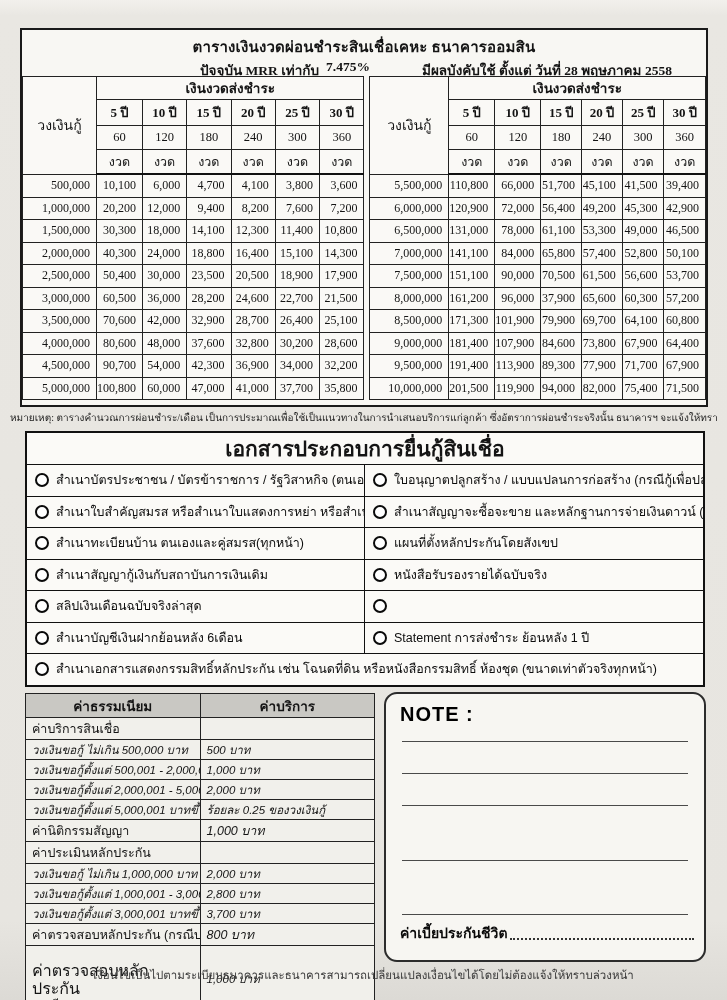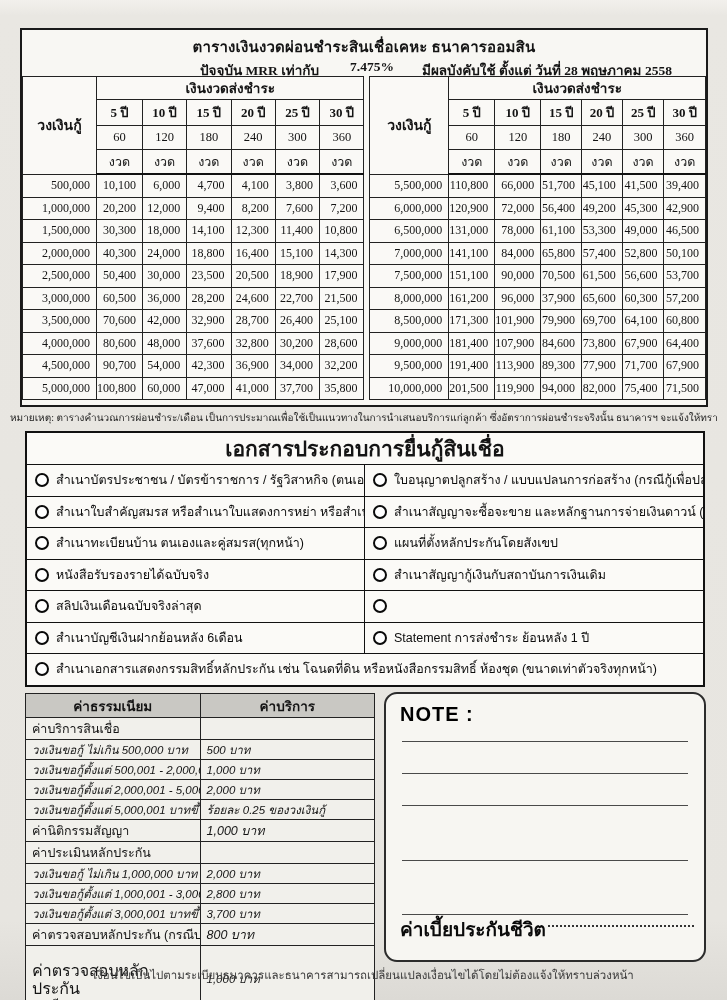--- a/index.html
+++ b/index.html
@@ -9,29 +9,29 @@
     font-family:"Liberation Serif", serif; color:#141414;
   }
   
   .top-box{
     position:absolute; left:20px; top:28px; width:684px; height:375px;
     border:2px solid #1a1a1a; background:#f8f7f3;
   }
   .tbl-title{ text-align:center; font-weight:bold; font-size:15px; margin-top:5px; letter-spacing:.2px;}
   .mrr-row{ position:relative; height:21px; font-weight:bold; font-size:13.5px;}
   .mrr-label{position:absolute; left:178px; top:0;}
-  .mrr-value{position:absolute; left:328px; top:0;}
+  .mrr-value{position:absolute; left:304px; top:0;}
   .mrr-date{position:absolute; left:400px; top:0;}
   .tables{ position:absolute; left:0; top:46px; width:684px; display:flex; gap:5px;}
   table.pay{ border-collapse:collapse; table-layout:fixed; background:#faf9f6;}
   table.pay td{
     border:1px solid #222; text-align:center; padding:0; overflow:hidden;
     font-size:12px; height:22px; white-space:nowrap;
   }
-  table.pay .c-loan{ font-weight:bold; font-size:14px;}
+  table.pay .c-loan{ font-weight:normal; font-size:14px;}
   table.pay .c-inst{ font-weight:bold; font-size:13.5px; height:21px;}
   table.pay .c-year{ font-weight:bold; font-size:13px; height:25px;}
   table.pay .c-month{ height:23px; font-size:12.5px;}
   table.pay .c-ngud{ height:23px; font-size:12.5px; border-bottom:2px solid #111;}
   table.pay .c-amt, table.pay .c-val{ text-align:right; padding-right:6px; height:21.5px;}
   
   .footnote{
     position:absolute; left:10px; top:410px; width:707px; text-align:center;
     font-size:10px; white-space:nowrap; overflow:hidden; color:#1c1c1c;
   }
@@ -66,22 +66,22 @@
   tr.fee-tall .fee-main{ display:block; line-height:18px; margin-top:16px;}
   
   .note-box{
     position:absolute; left:384px; top:692px; width:318px; height:266px;
     border:2.5px solid #2c2c2c; border-radius:13px; background:#f7f6f2;
     font-family:"Liberation Sans", sans-serif;
   }
   .note-title{ font-size:20px; font-weight:bold; letter-spacing:1px; margin:9px 0 0 14px; color:#000000;}
   .note-line{ position:absolute; left:16px; right:16px; height:0; border-top:1.5px solid #4a4a4a;}
   .note-insurance{
-    position:absolute; left:14px; right:10px; bottom:16px; display:flex; align-items:flex-start;
-    font-size:19px; font-weight:bold; color:#0a0a0a;
+    position:absolute; left:14px; right:10px; bottom:16px; display:flex; align-items:center;
+    font-size:14px; font-weight:bold; color:#0a0a0a;
   }
   .note-dots{ flex:1 1 auto; border-bottom:2px dotted #333; margin-left:2px; height:11px;}
   
   .footer{
     position:absolute; left:0; top:966px; width:727px; text-align:center;
     font-family:"Liberation Sans", sans-serif; font-size:11.5px; color:#3b3b3b;
   }
 </style>
 </head>
 <body>
@@ -385,25 +385,25 @@
         <div class="doc-item">
           <span class="circle"></span>
           <span class="doc-txt">สำเนาทะเบียนบ้าน ตนเองและคู่สมรส(ทุกหน้า)</span>
         </div>
         <div class="doc-item">
           <span class="circle"></span>
           <span class="doc-txt">แผนที่ตั้งหลักประกันโดยสังเขป</span>
         </div>
         <div class="doc-item">
           <span class="circle"></span>
+          <span class="doc-txt">สำเนาสัญญากู้เงินกับสถาบันการเงินเดิม</span>
+        </div>
+        <div class="doc-item">
+          <span class="circle"></span>
           <span class="doc-txt">หนังสือรับรองรายได้ฉบับจริง</span>
-        </div>
-        <div class="doc-item">
-          <span class="circle"></span>
-          <span class="doc-txt">สำเนาสัญญากู้เงินกับสถาบันการเงินเดิม</span>
         </div>
         <div class="doc-item">
           <span class="circle"></span>
           <span class="doc-txt">สลิปเงินเดือนฉบับจริงล่าสุด</span>
         </div>
         <div class="doc-item">
           <span class="circle"></span>
         </div>
         <div class="doc-item">
           <span class="circle"></span>

